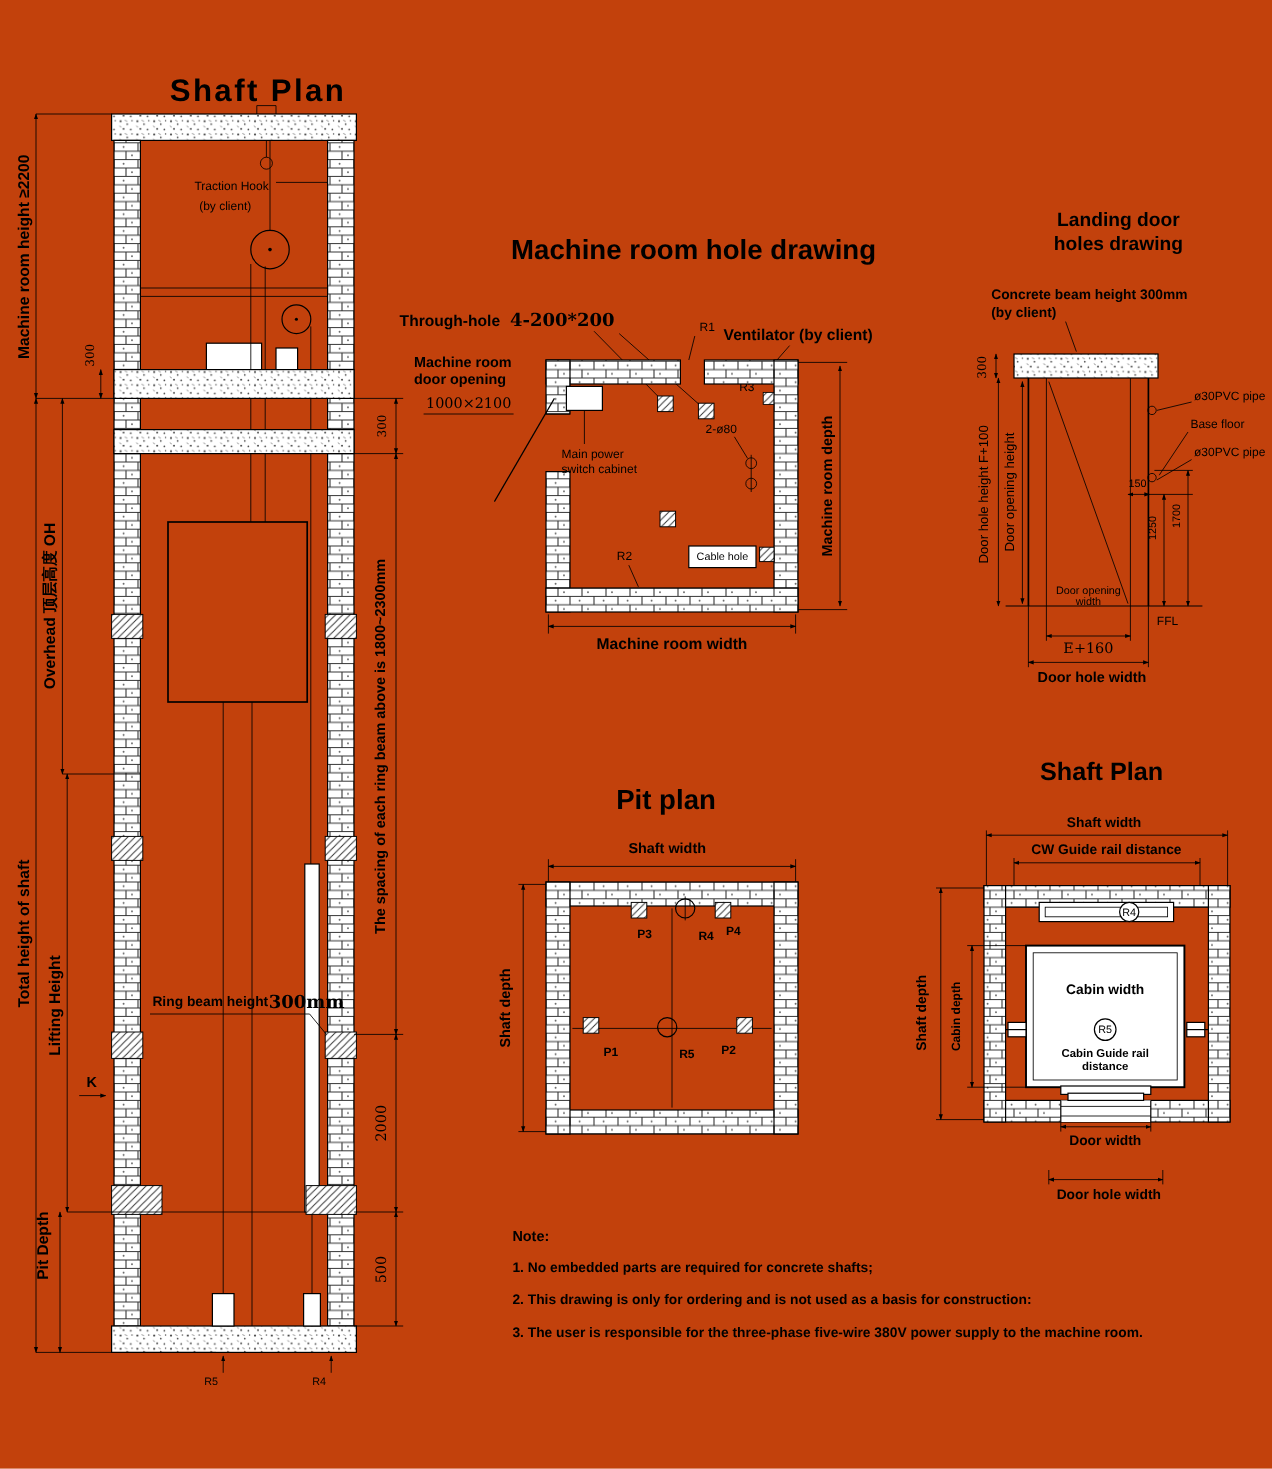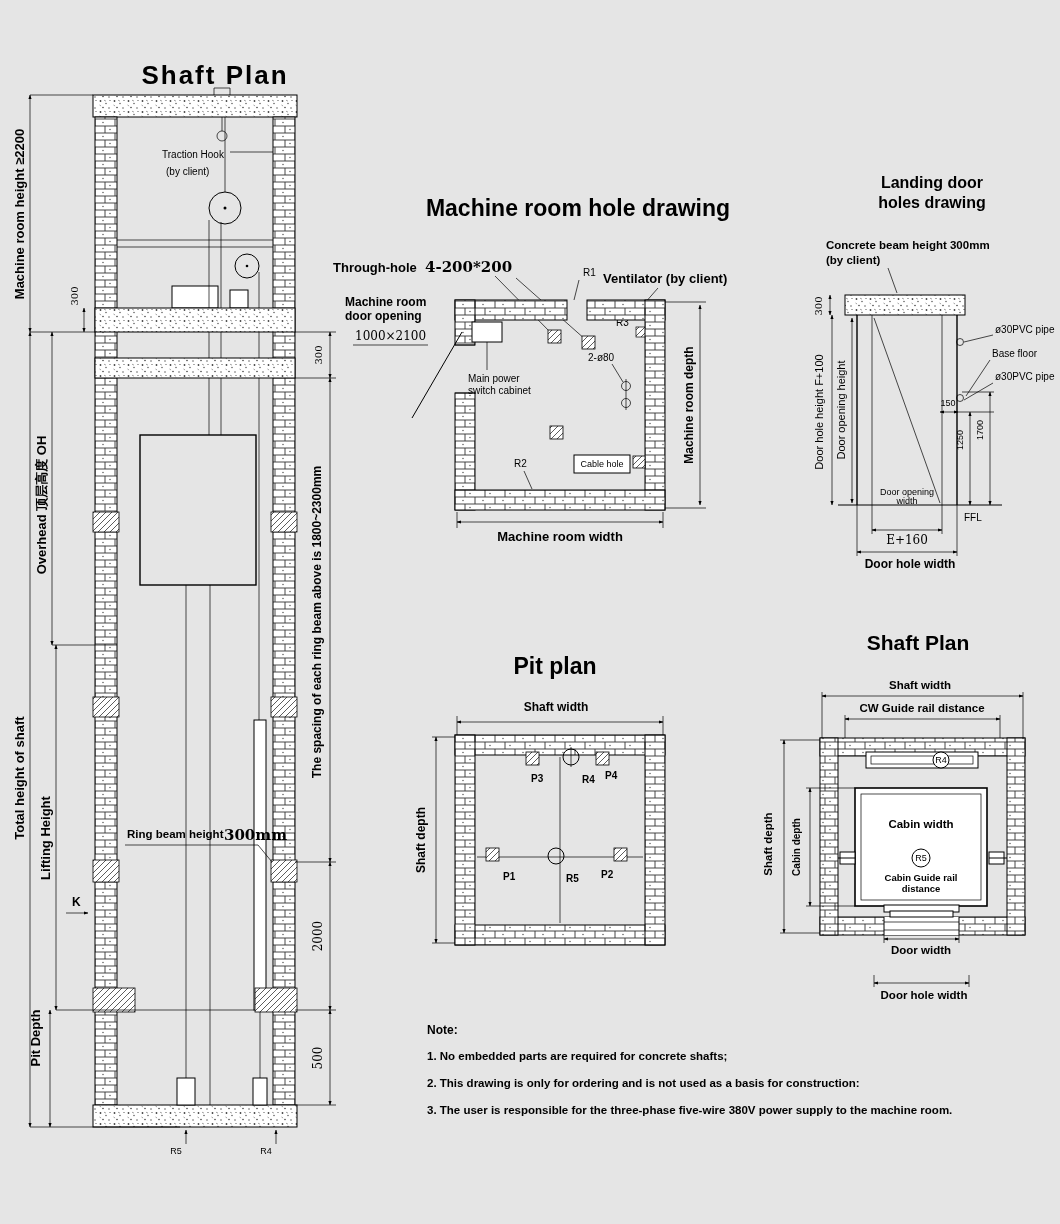--- a/index.html
+++ b/index.html
@@ -1,16 +1,16 @@
 <!DOCTYPE html>
 <html><head>
 <meta charset="utf-8">
 <style>
   html,body{margin:0;padding:0;background:#fff;}
-  #canvas{position:relative;width:1060px;height:1224px;background:#e5e5e5;overflow:hidden;}
+  #canvas{position:relative;width:1060px;height:1224px;background:#c2410c;overflow:hidden;}
   svg{font-family:"Liberation Sans", sans-serif;}
   svg text{fill:#000;}
   .tb26{font-size:26px;font-weight:bold;letter-spacing:2px;}
   .tb23{font-size:23px;font-weight:bold;}
   .tb21{font-size:21px;font-weight:bold;}
   .tb16{font-size:16px;font-weight:bold;}
   .tb13{font-size:13px;font-weight:bold;}
   .tb12{font-size:12px;font-weight:bold;}
   .tb11{font-size:11.5px;font-weight:bold;}
   .tb10{font-size:10px;font-weight:bold;}

